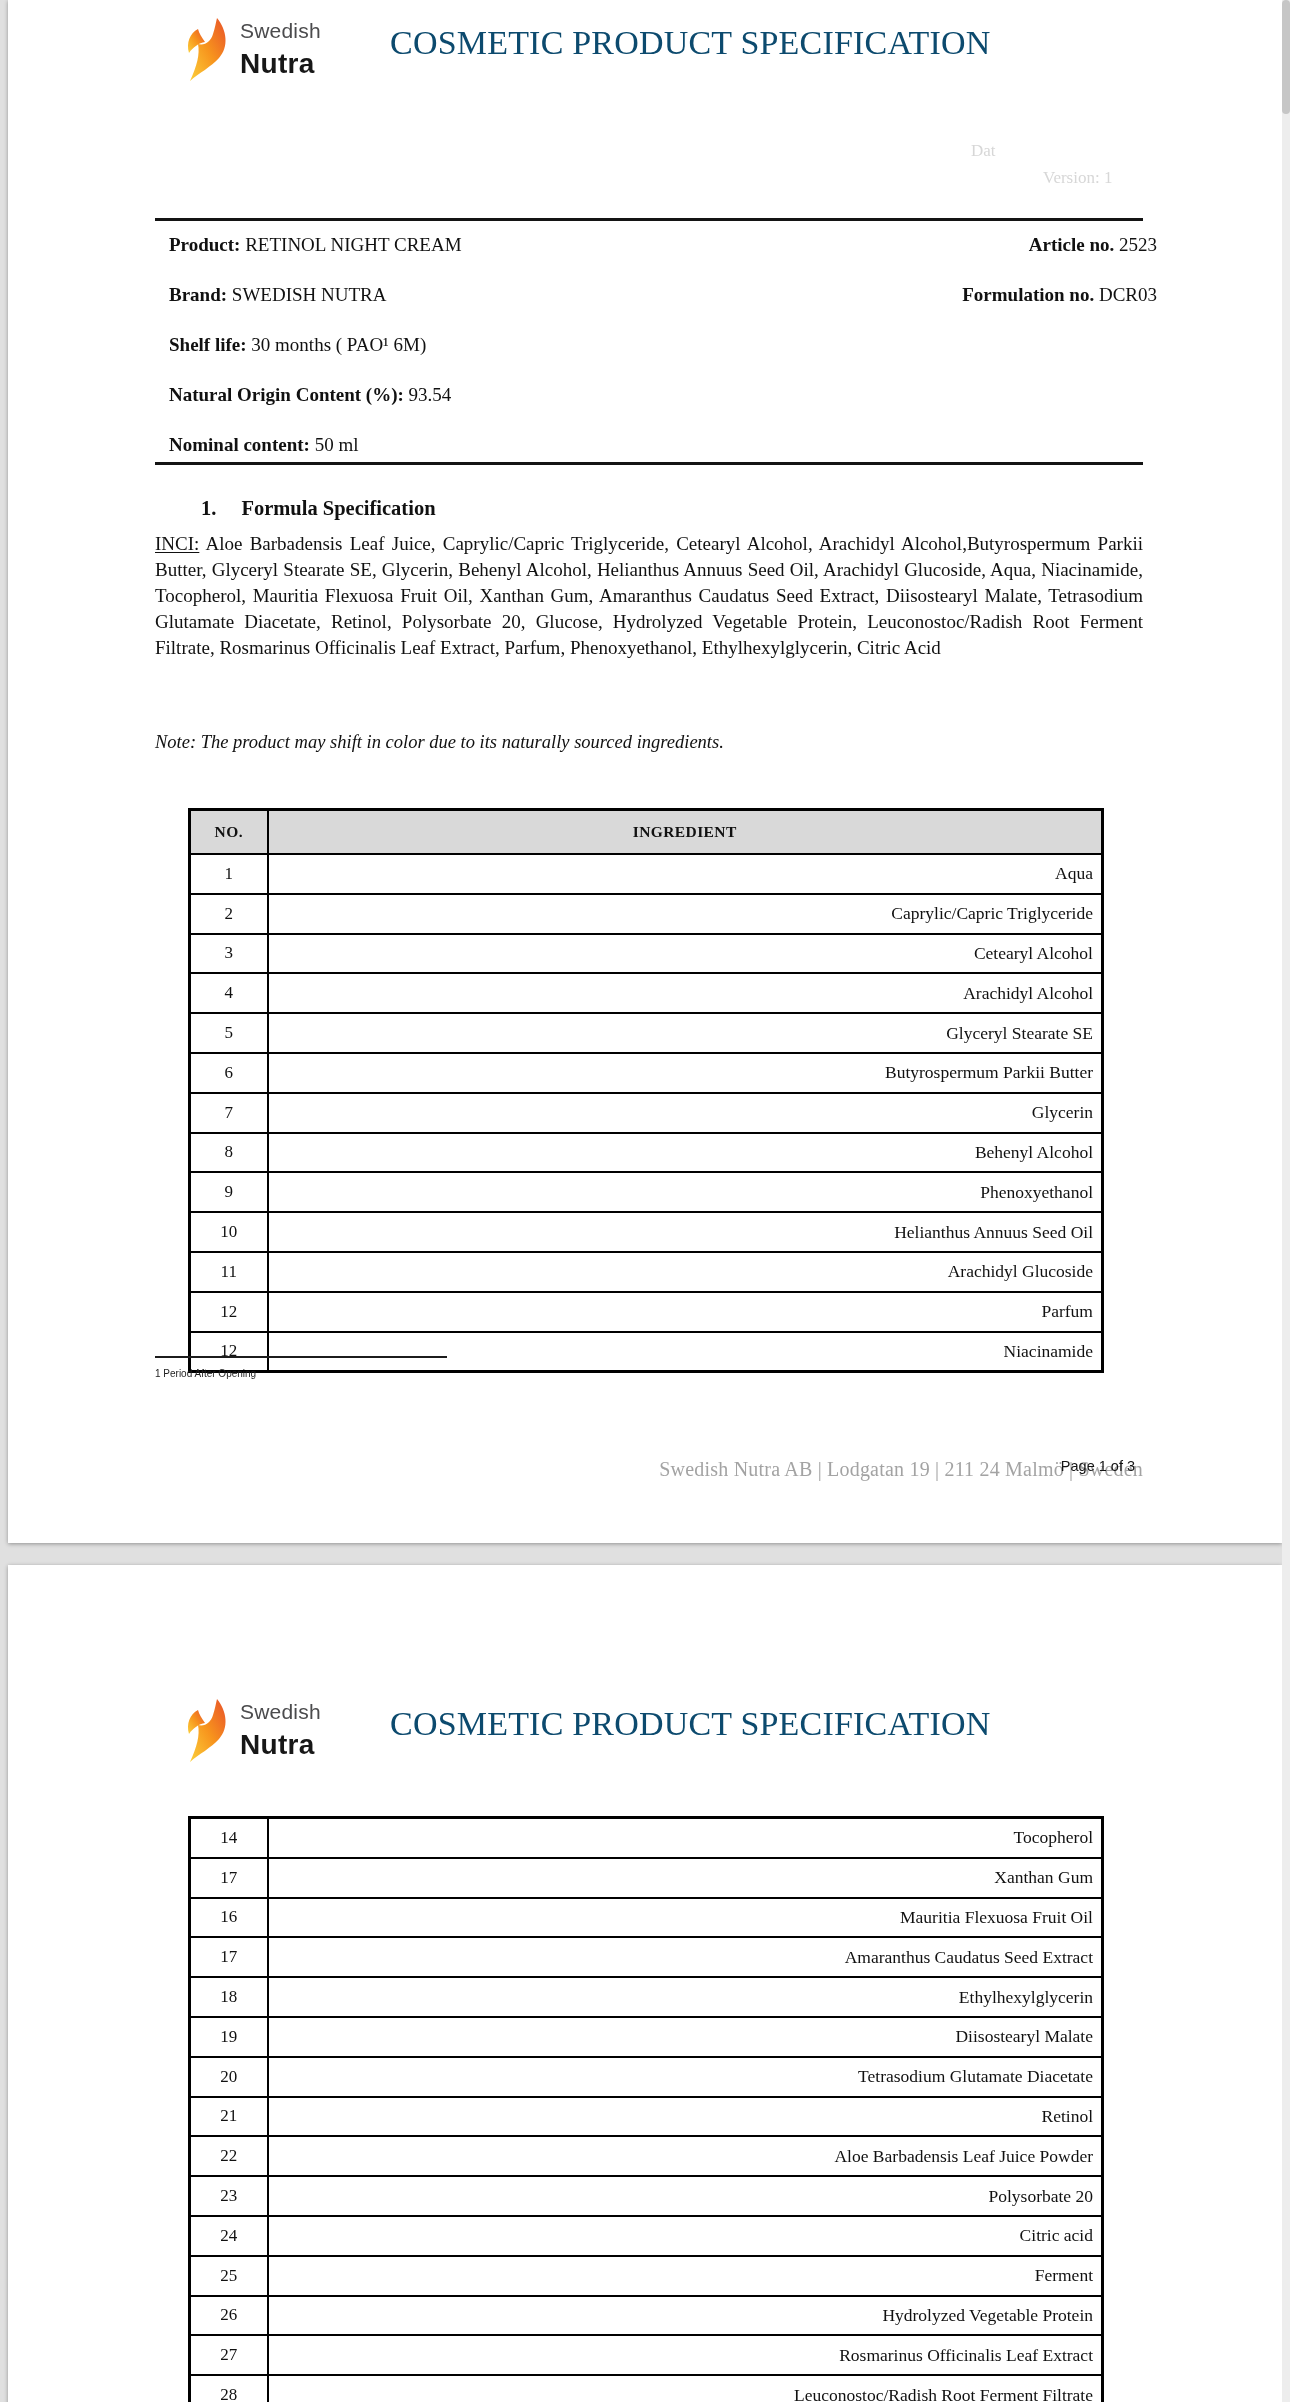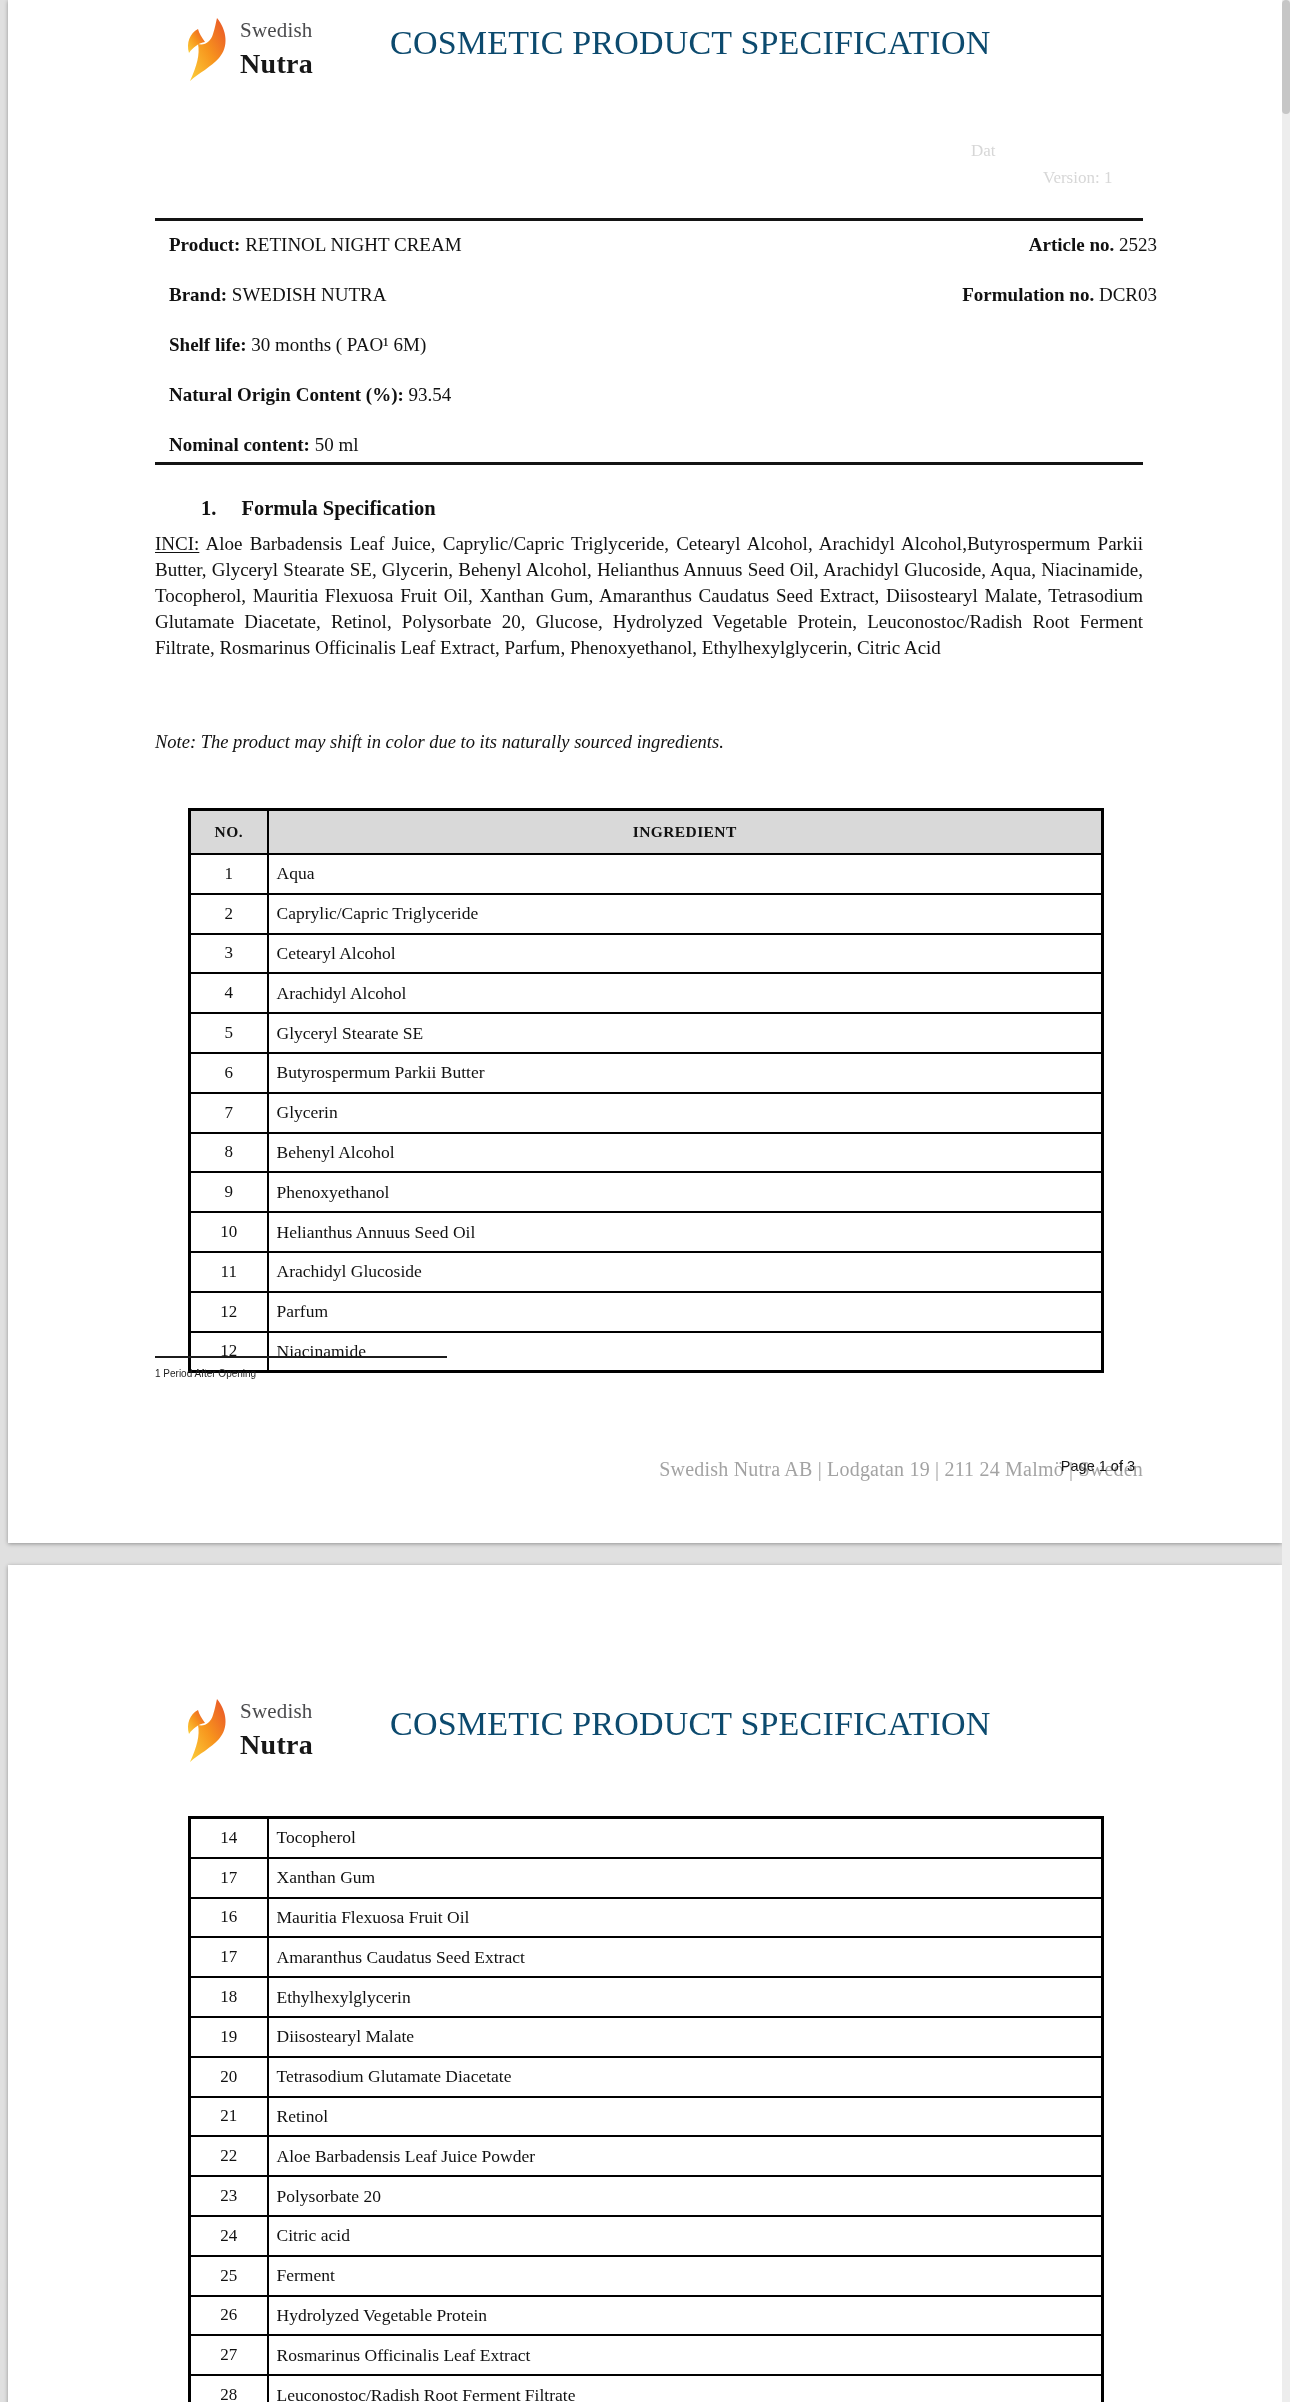--- a/index.html
+++ b/index.html
@@ -13,21 +13,21 @@
   .page{
     position:absolute;left:8px;width:1274px;background:#fff;
     box-shadow:0 1px 4px rgba(0,0,0,0.35);
   }
   #page-1{top:0;height:1543px;}
   #page-2{top:1565px;height:1620px;}
 
   
   .logo{position:absolute;display:flex;align-items:center;}
   .logo svg{display:block;}
-  .logo-text{margin-left:9px;font-family:Liberation Serif, serif;line-height:1;}
+  .logo-text{margin-left:9px;font-family:Liberation Sans, sans-serif;line-height:1;}
   .logo-text .l1{font-size:21px;color:#4b4b4d;letter-spacing:.2px;}
   .logo-text .l2{font-size:28px;font-weight:bold;color:#171717;letter-spacing:.3px;margin-top:9px;}
   .doc-title{
     position:absolute;font-size:34px;letter-spacing:.2px;color:#0c4a6e;
     font-family:"Liberation Serif","DejaVu Serif",serif;white-space:nowrap;
   }
 
   
   .wm{position:absolute;color:#d7d7d7;font-size:17px;white-space:nowrap;}
 
@@ -55,21 +55,21 @@
   }
   table.ing,table.ing th,table.ing td{border:2px solid #000;}
   table.ing{border-width:3px;}
   table.ing th{
     background:#d9d9d9;height:42px;font-size:15.5px;font-weight:bold;
     letter-spacing:.4px;text-align:center;padding:0;
   }
   table.ing col.c-no{width:78px;}
   table.ing td{height:37.8px;padding:0 8px;}
   table.ing td.cell-no{text-align:center;font-size:17px;padding:0;}
-  table.ing td.cell-ing{text-align:left;}
+  table.ing td.cell-ing{text-align:right;}
 
   .footnote-rule{position:absolute;left:147px;width:292px;height:2px;background:#1c1c1c;}
   .footnote{
     position:absolute;left:147px;font-family:"Liberation Sans",sans-serif;
     font-size:10px;color:#1d1d1d;
   }
   .footer-company{
     position:absolute;left:147px;width:988px;text-align:right;
     font-size:20px;color:#a3a3a3;letter-spacing:.2px;
   }

